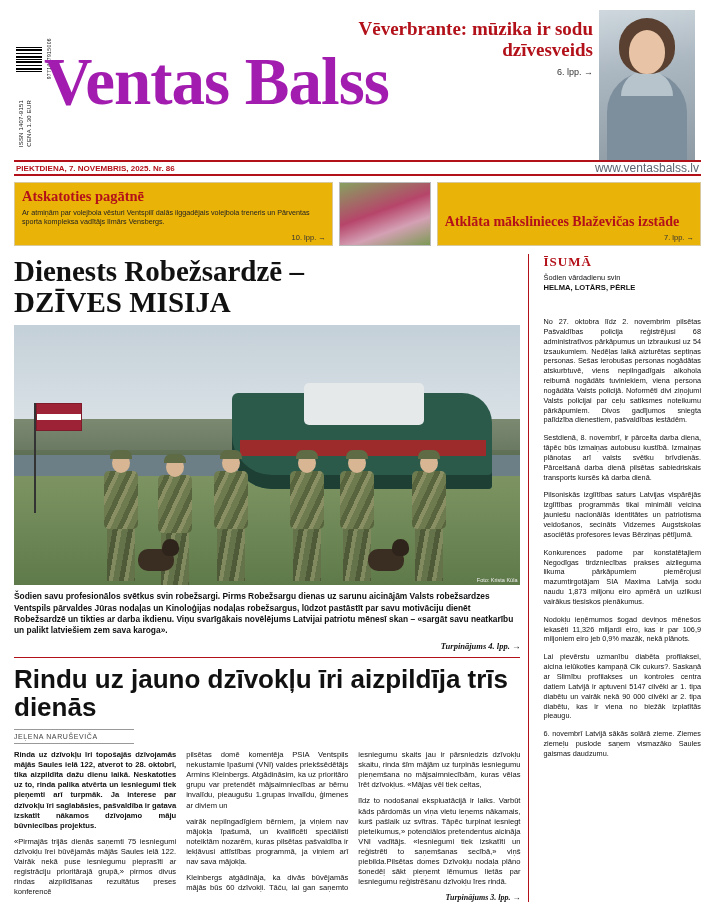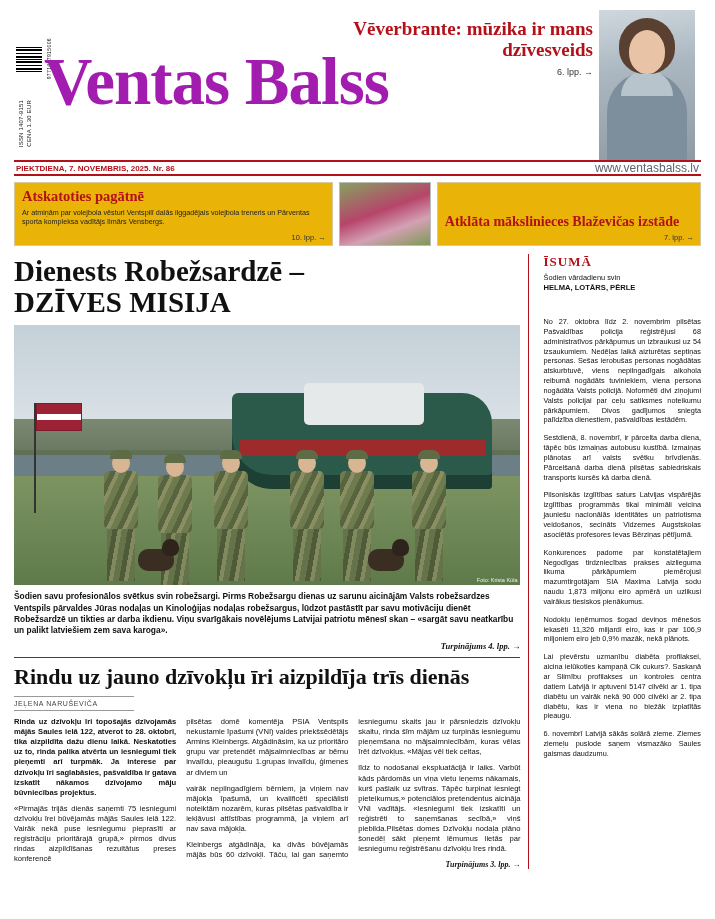--- a/index.html
+++ b/index.html
@@ -150,22 +150,22 @@
     font-size: 8.4px; line-height: 1.32; font-weight: bold; margin-top: 6px;
     font-family: "Liberation Sans", sans-serif; color: #111;
   }
   .contin {
     text-align: right; font-size: 8.5px; font-weight: bold; font-style: italic;
     margin-top: 5px; font-family: "Liberation Serif", serif;
   }
   .rule { border-top: 1px solid #b3111a; margin: 6px 0 0 0; }
 
   .sub-headline {
-    font-size: 22px; font-weight: bold; line-height: 1.1; margin: 7px 0 7px 0;
-    font-family: Liberation Serif, serif;
+    font-size: 26px; font-weight: bold; line-height: 1.1; margin: 7px 0 7px 0;
+    font-family: Liberation Sans, sans-serif;
   }
   .byline {
     font-size: 7px; letter-spacing: .6px; color: #444; font-family: "Liberation Sans", sans-serif;
     border-top: 1px solid #999; border-bottom: 1px solid #999; padding: 3px 0; width: 120px;
     margin-bottom: 6px;
   }
   .cols3 { column-count: 3; column-gap: 10px; column-rule: 0; }
   .cols3 p { margin: 0 0 6px 0; font-size: 7.6px; line-height: 1.33; text-align: justify;
     font-family: "Liberation Sans", sans-serif; }
   .cols3 p.lead { font-weight: bold; }
@@ -193,21 +193,21 @@
       <div class="bcnum">9771407915006</div>
     </div>
     <div class="issn-wrap">
       <div class="issn-txt">ISSN 1407-9151</div>
       <div class="price-txt">CENA 1.30 EUR</div>
     </div>
 
     <div class="title-main">Ventas Balss</div>
 
     <div class="top-teaser">
-      <div class="tt-line">Vēverbrante: mūzika ir mans</div>
+      <div class="tt-line">Vēverbrante: mūzika ir sodu</div>
       <div class="tt-line">dzīvesveids</div>
       <div class="tt-page">6. lpp. →</div>
     </div>
 
     <div class="portrait">
       <div class="body"></div>
       <div class="scarf"></div>
       <div class="hair"></div>
       <div class="face"></div>
     </div>

